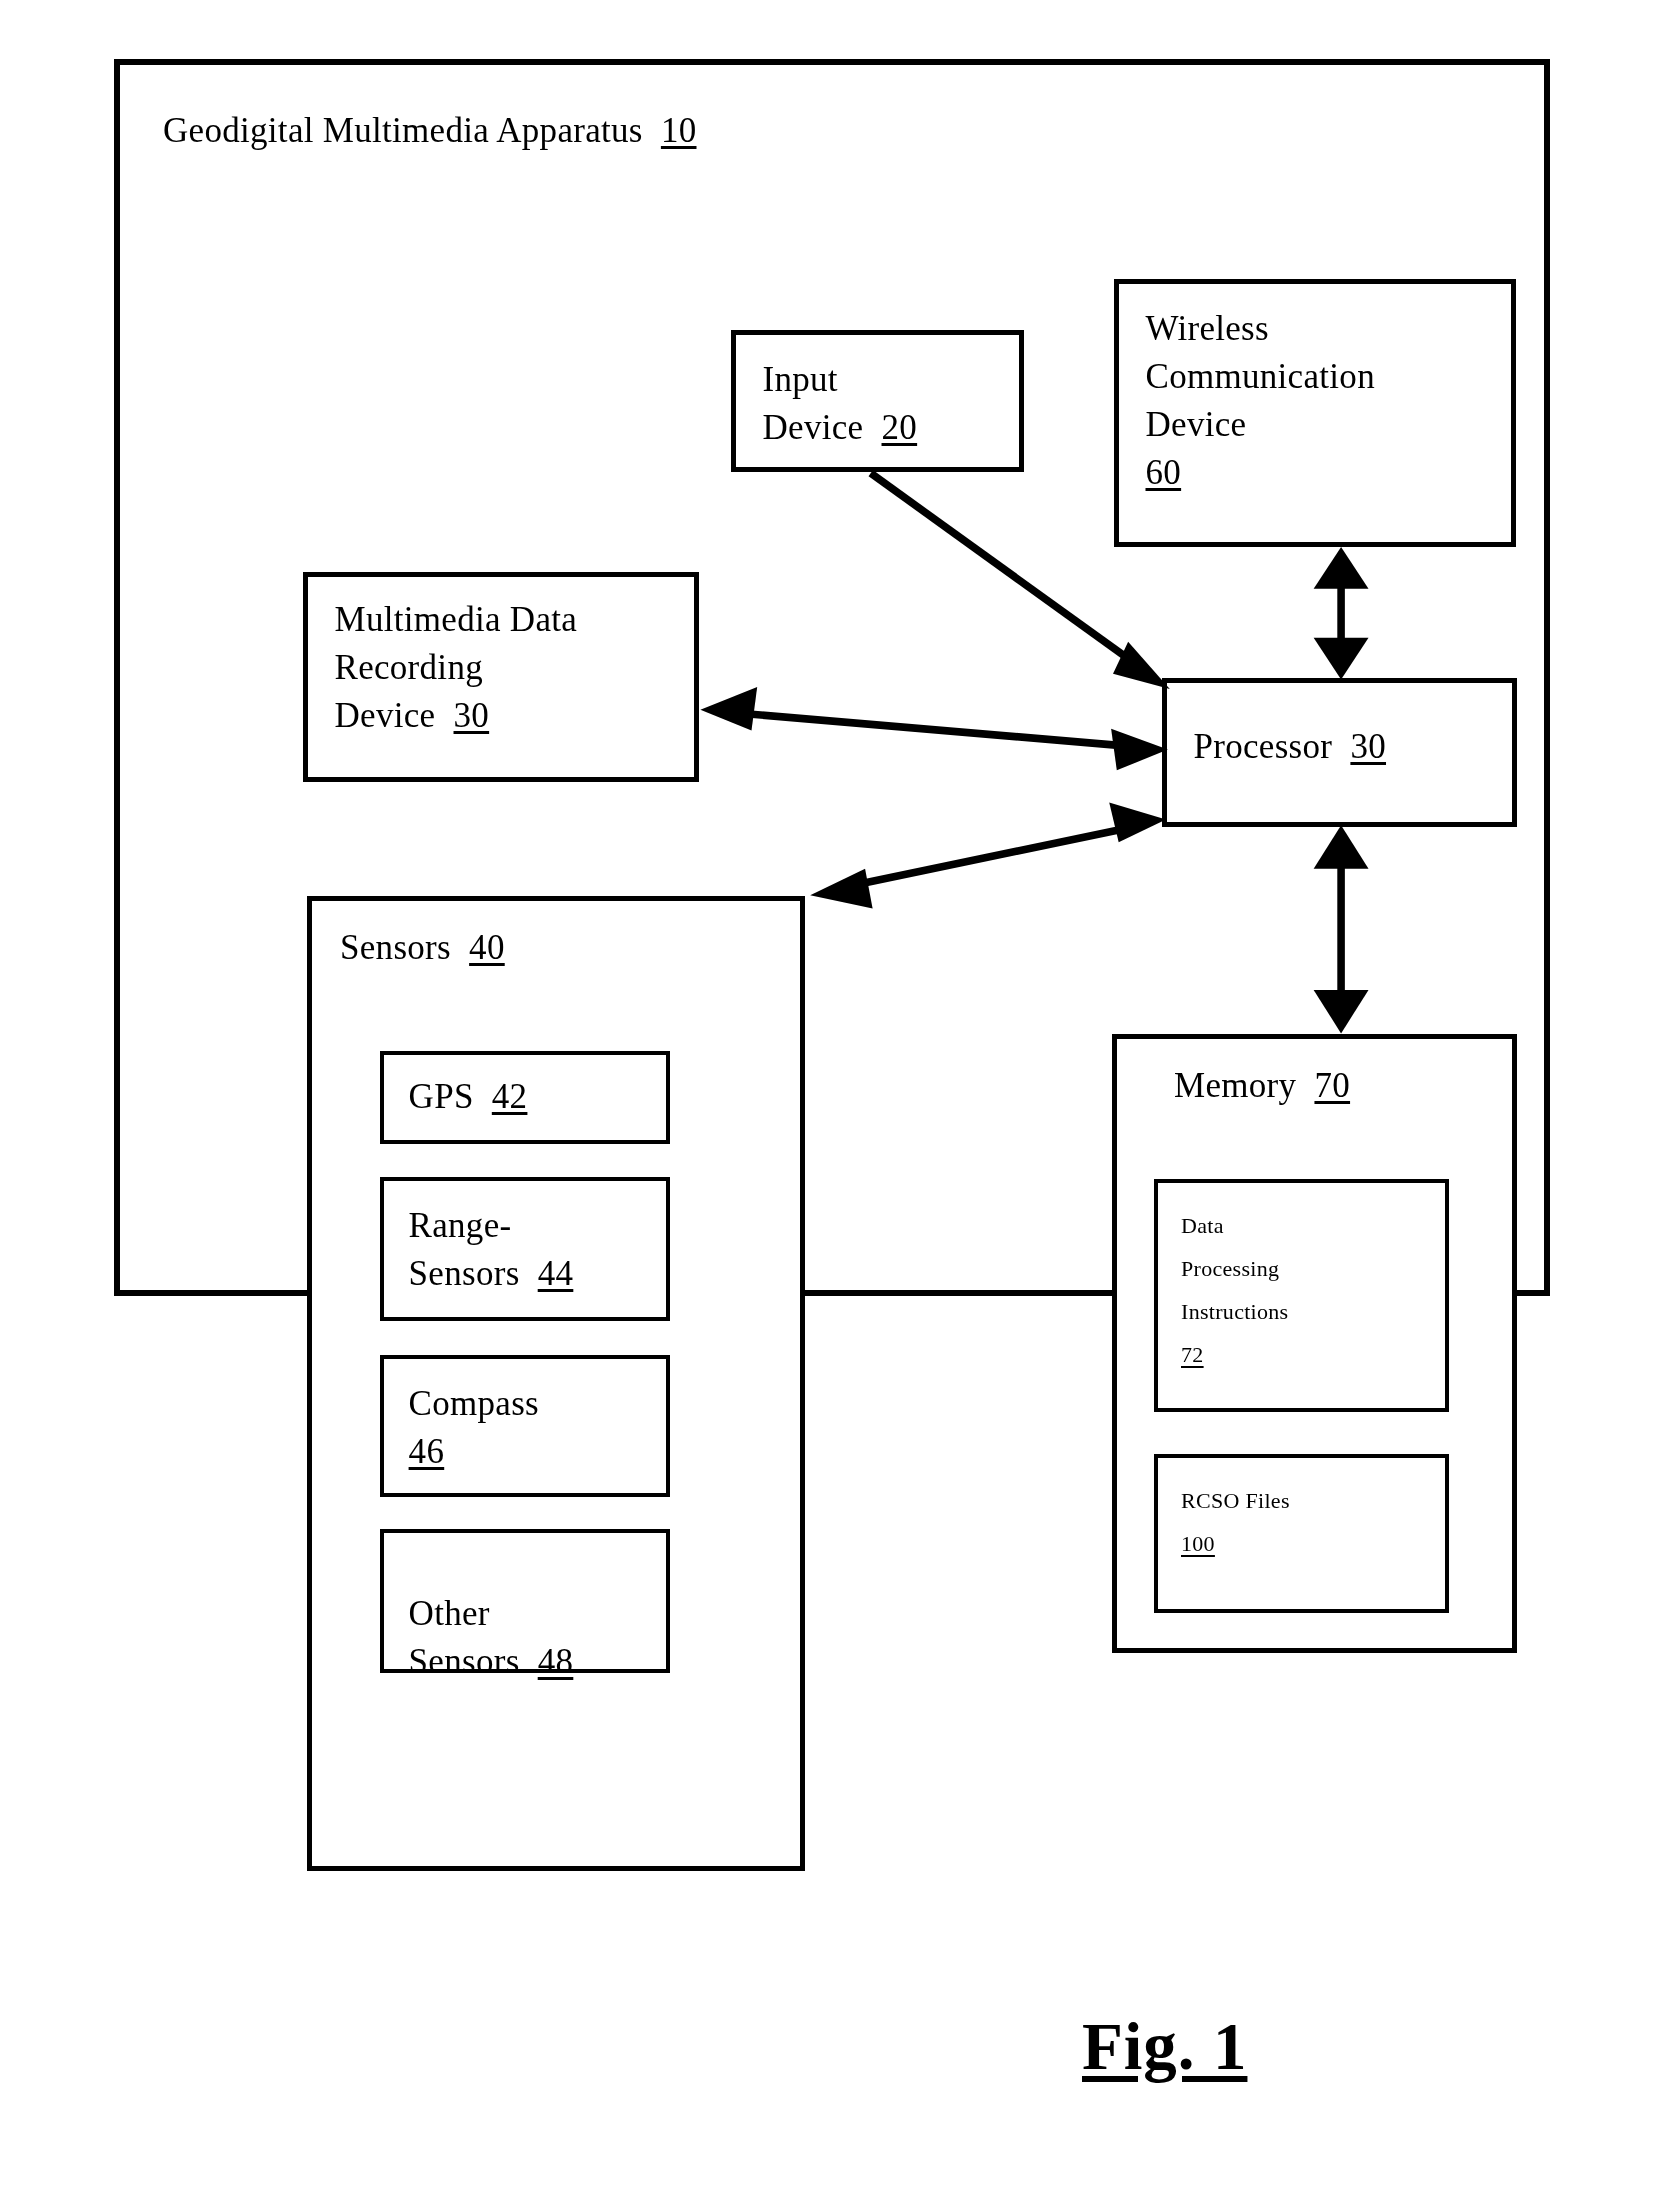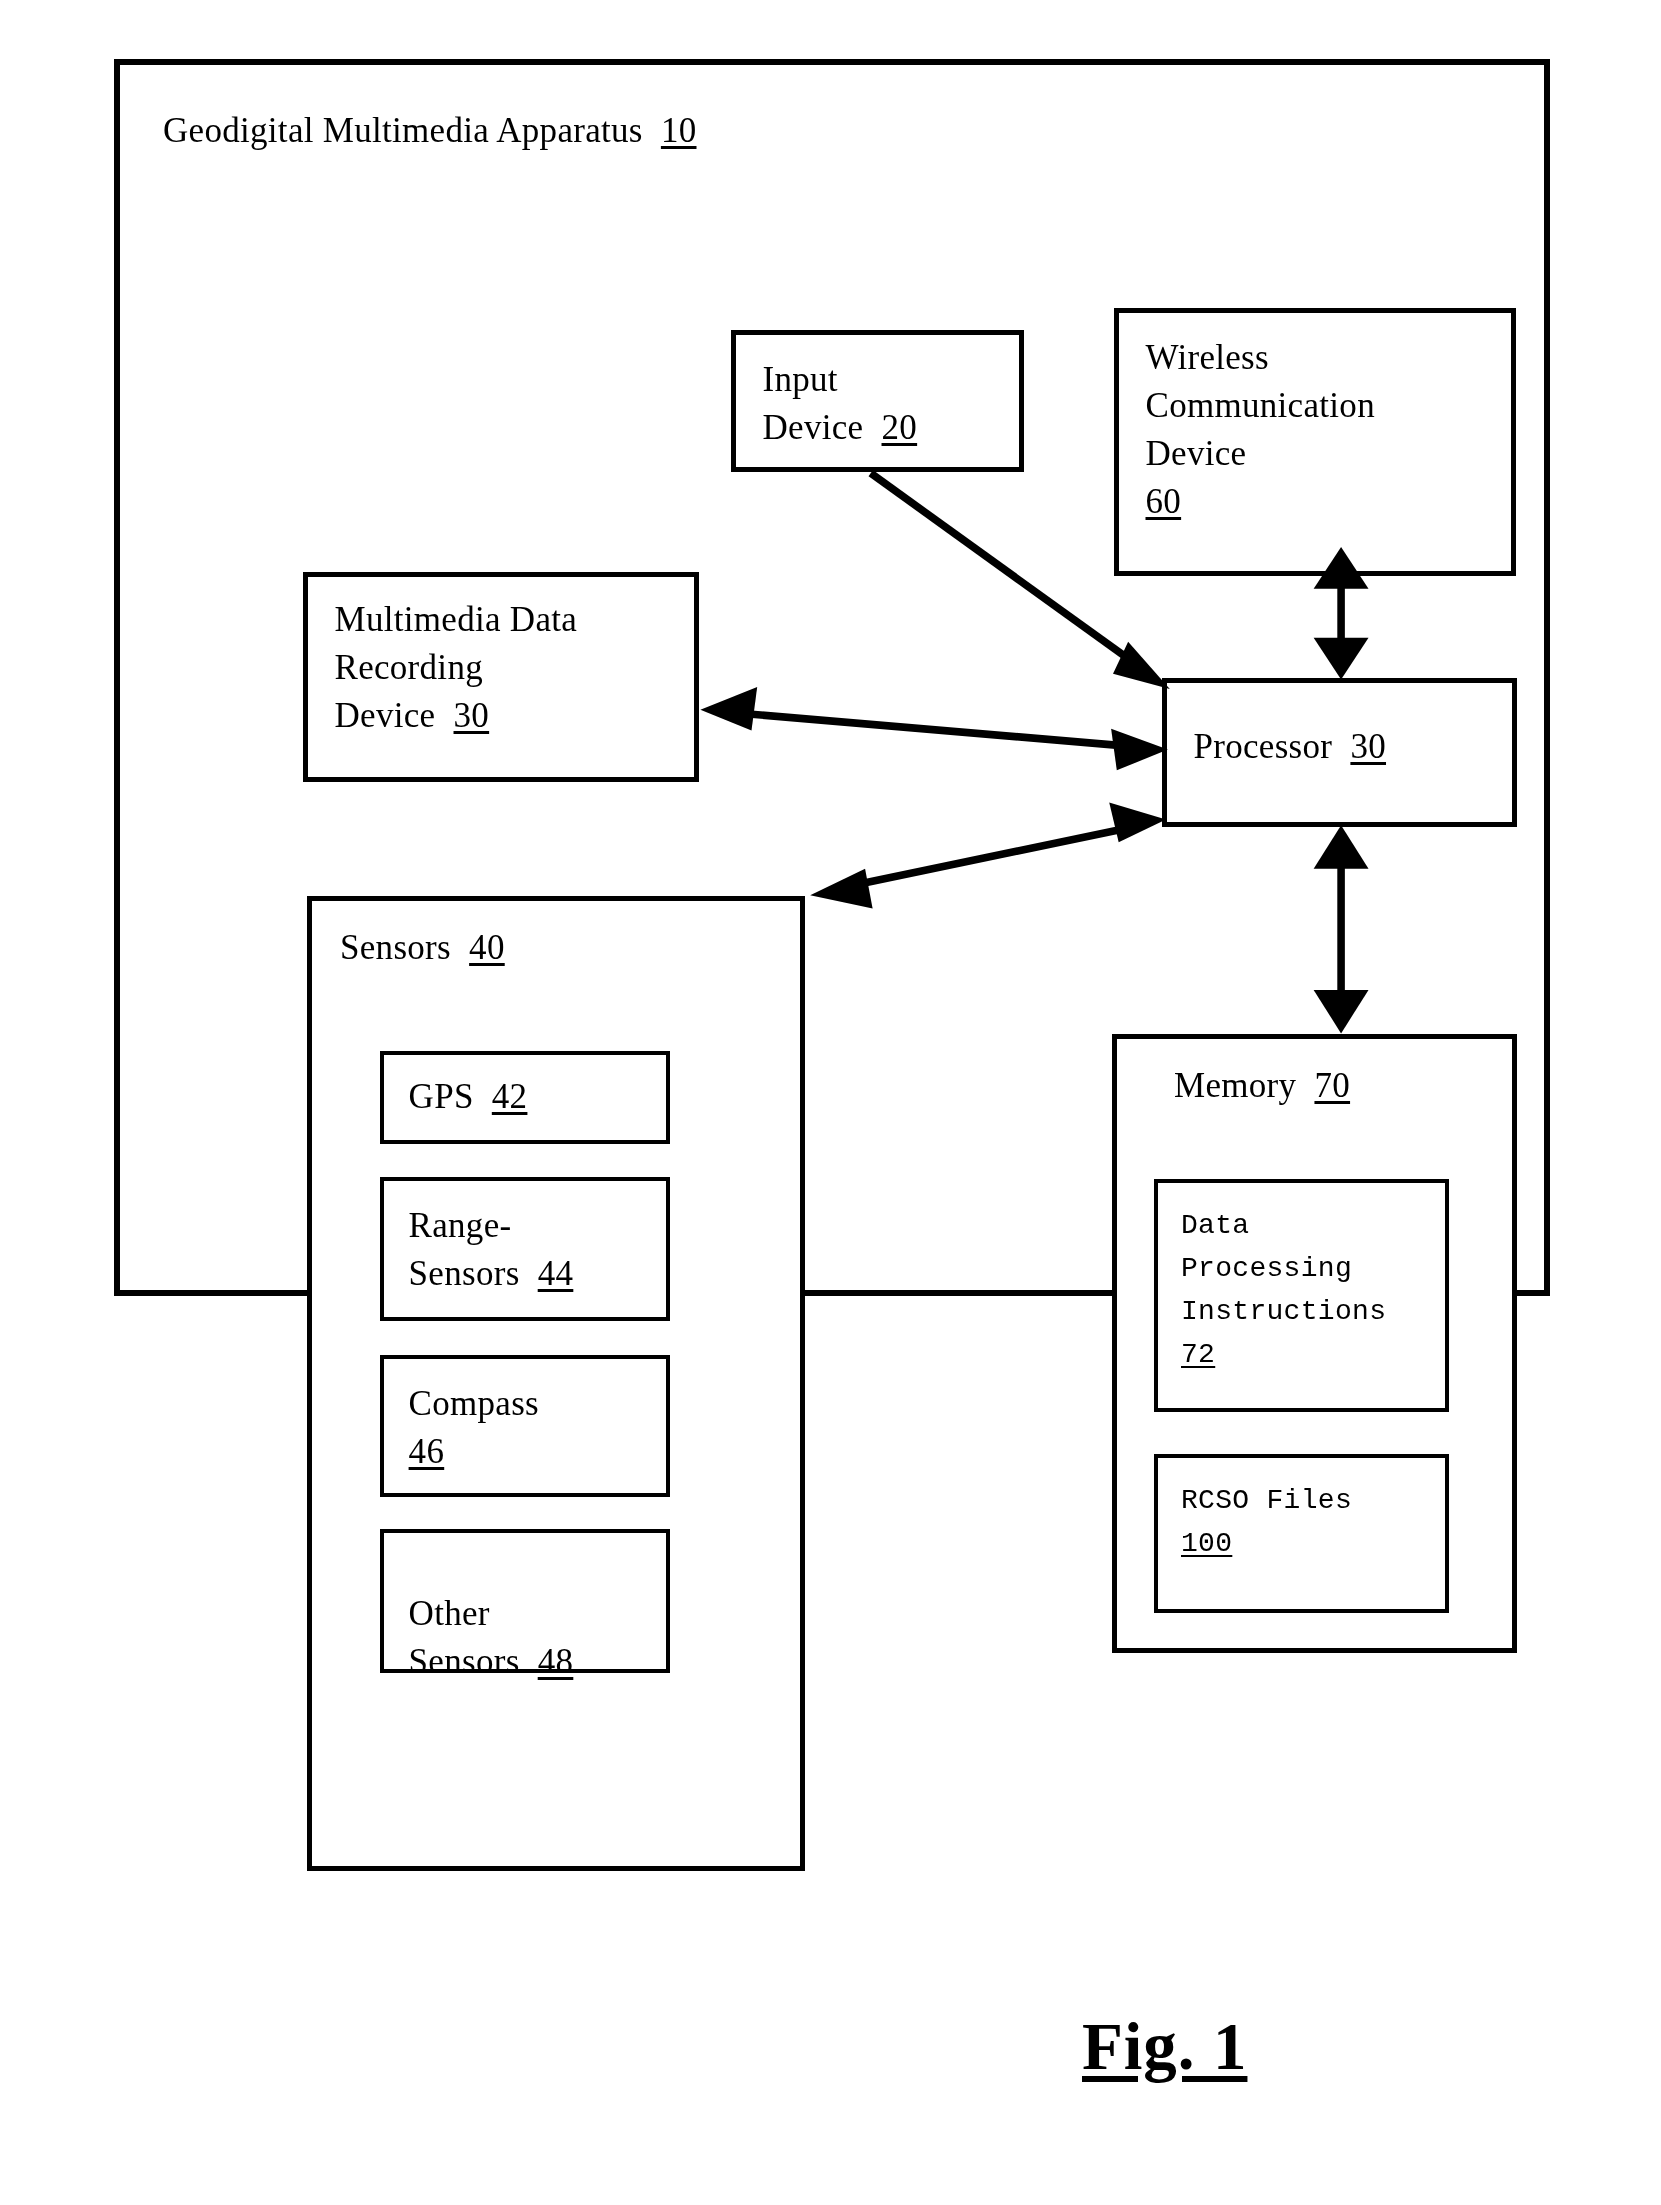--- a/index.html
+++ b/index.html
@@ -33,23 +33,22 @@
     border-width: 6.6px;
   }
   .box-label {
     position: absolute;
     font-size: 35px;
     line-height: 48px;
     white-space: pre-line;
     letter-spacing: 0.3px;
   }
   .box-label.small {
-    font-size: 28px;
+    font-size: 22px;
     line-height: 43px;
-    font-family: Liberation Mono, monospace;
   }
   .ref {
     text-decoration: underline;
     text-underline-offset: 3.8px;
   }
   .fig-caption {
     position: absolute;
     font-size: 67px;
     font-weight: bold;
     text-decoration: underline;
@@ -81,21 +80,21 @@
 
   <div class="box outer-frame" style="left:114px; top:59px; width:1436px; height:1237px;"></div>
 
   <div class="box-label" style="left:163px; top:107px; width:662px;"><span>Geodigital Multimedia Apparatus</span><span>&nbsp;&nbsp;</span><span class="ref">10</span></div>
 
   <div class="box" style="left:731px; top:330px; width:293px; height:142px;">
     <div class="box-label" style="left:26.5px; top:21px; width:246px;"><span>Input
 Device</span><span>&nbsp;&nbsp;</span><span class="ref">20</span></div>
   </div>
 
-  <div class="box" style="left:1114px; top:279px; width:402px; height:268px;margin-top:29px;">
+  <div class="box" style="left:1114px; top:279px; width:402px; height:268px;">
     <div class="box-label" style="left:26.5px; top:21px; width:360px;"><span>Wireless
 Communication
 Device</span>
 <span class="ref">60</span></div>
   </div>
 
   <div class="box" style="left:303px; top:572px; width:396px; height:210px;font-family:Liberation Serif, serif;">
     <div class="box-label" style="left:26.5px; top:19px; width:355px;"><span>Multimedia Data
 Recording
 Device</span><span>&nbsp;&nbsp;</span><span class="ref">30</span></div>

